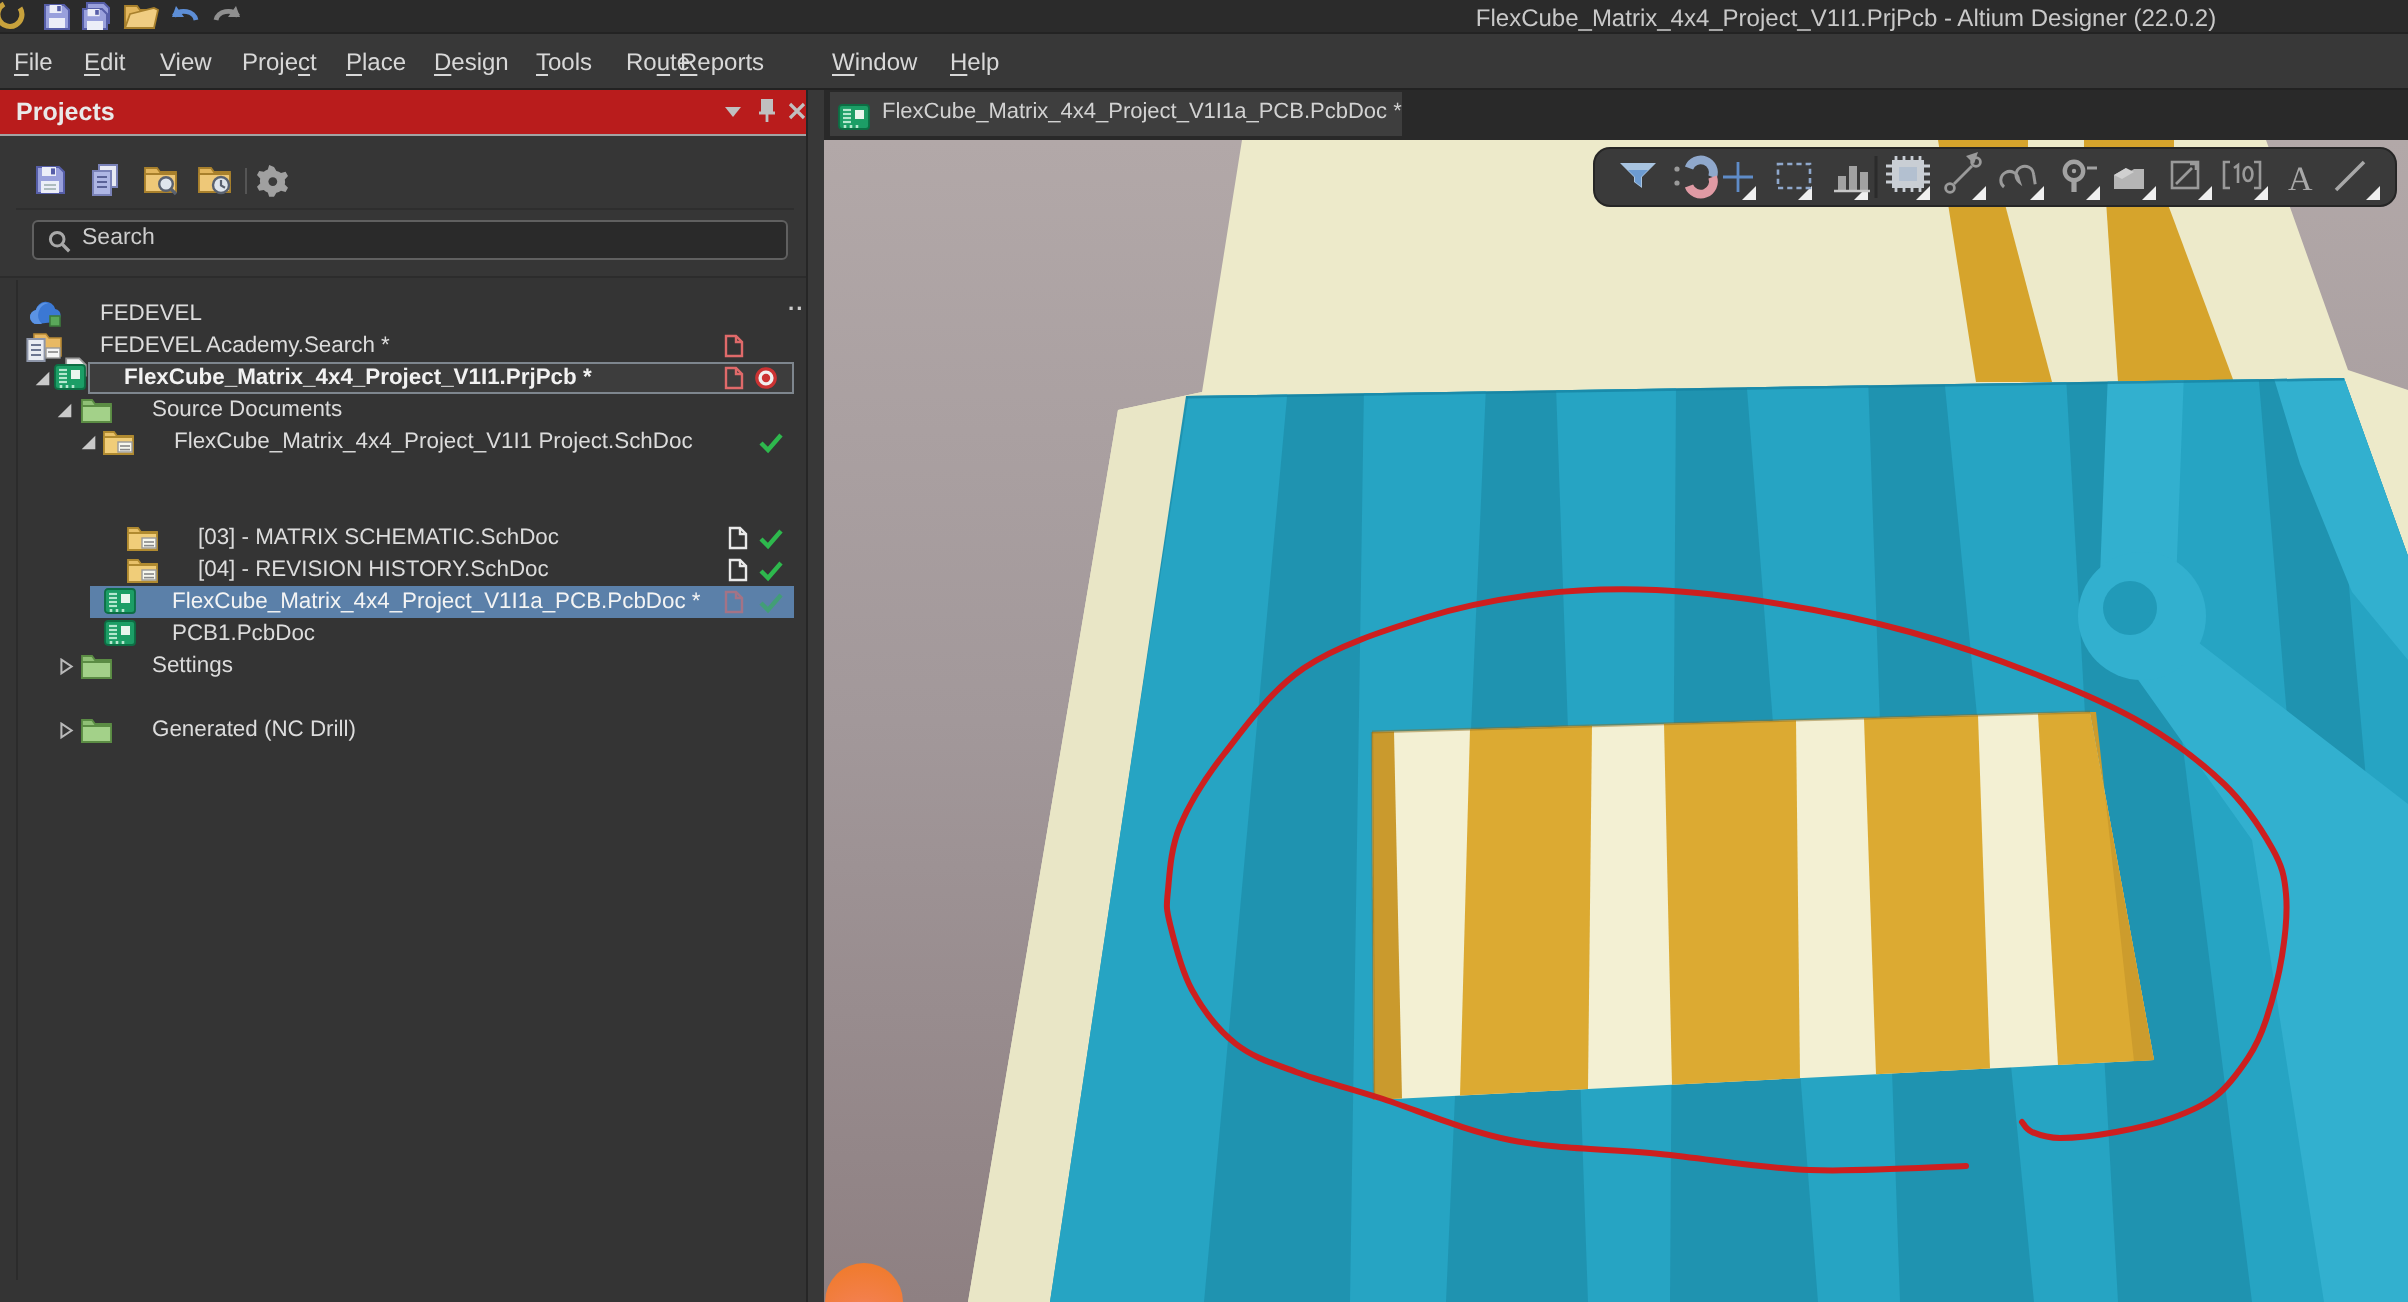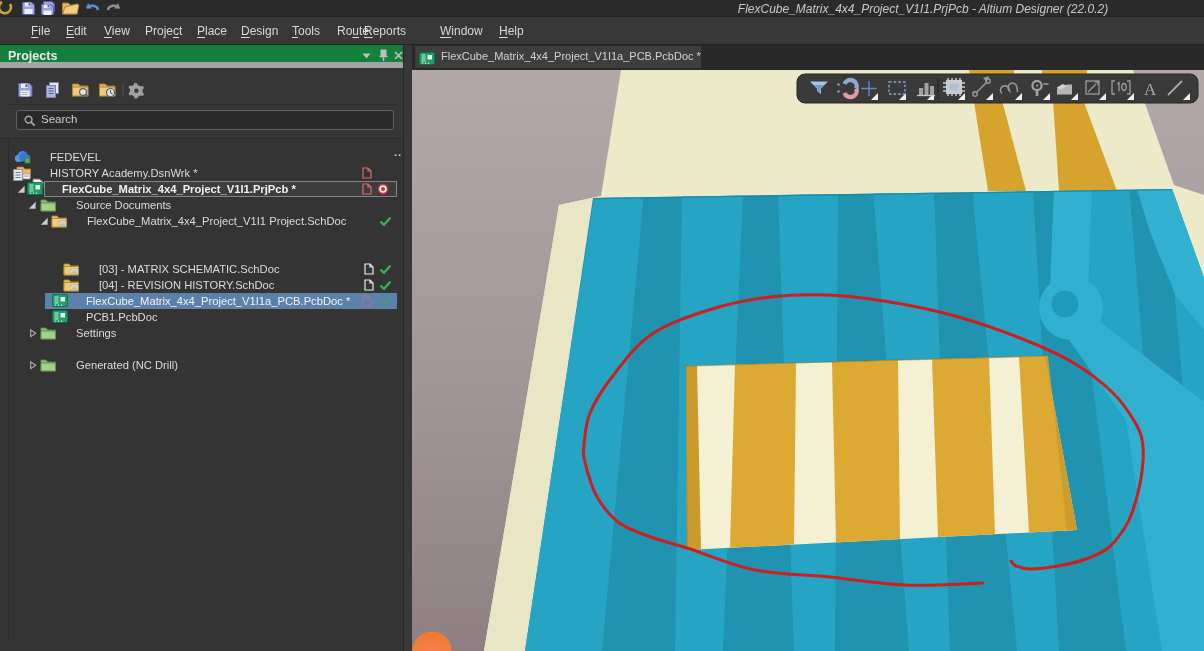--- a/index.html
+++ b/index.html
@@ -1,24 +1,24 @@
 <!DOCTYPE html>
 <html><head>
 <meta charset="utf-8">
 <style>
   html,body{margin:0;padding:0;width:1204px;height:651px;overflow:hidden;
     background:#2c2c2c;font-family:"Liberation Sans",sans-serif;}
   .abs{position:absolute;}
-  #titlebar{left:0;top:0;width:1204px;height:16px;background:#2b2b2b;font-style:italic;}
+  #titlebar{left:0;top:0;width:1204px;height:16px;background:#2b2b2b;}
   #titletext{left:718px;top:2px;width:410px;text-align:center;font-size:12px;color:#c9c9c9;}
   #menubar{left:0;top:16px;width:1204px;height:29px;background:#383838;border-top:1px solid #232323;box-sizing:border-box;}
-  .mi{position:absolute;top:7px;font-size:12px;color:#d8d8d8;margin-left:24px;}
+  .mi{position:absolute;top:7px;font-size:12px;color:#d8d8d8;}
   .mi u{text-decoration:underline;text-underline-offset:2px;}
   #leftpanel{left:0;top:45px;width:403px;height:606px;background:#363636;}
-  #phead{left:0;top:0;width:403px;height:23px;background:#15803d;border-bottom:6px solid #a3a3a3;box-sizing:border-box;}
+  #phead{left:0;top:0;width:403px;height:23px;background:#b91c1c;border-bottom:1px solid #a3a3a3;box-sizing:border-box;}
   #ptitle{left:8px;top:4px;font-size:12.5px;font-weight:bold;color:#e9e9e9;}
   #ptool{left:0;top:23px;width:403px;height:70px;}
   #searchbox{left:16px;top:65px;width:378px;height:20px;background:#2a2a2a;border:1px solid #606060;border-radius:3px;box-sizing:border-box;}
   #searchtxt{left:41px;top:68px;font-size:11.5px;color:#cccccc;}
   #tree{left:0;top:93px;width:403px;height:513px;background:#343434;border-top:1px solid #2c2c2c;box-sizing:border-box;}
   .row{position:absolute;height:16px;width:403px;}
   .rt{position:absolute;top:2px;font-size:11.2px;color:#dcdcdc;white-space:nowrap;padding-left:16px;}
   #splitter{left:403px;top:45px;width:9px;height:606px;background:#383838;border-left:1px solid #262626;box-sizing:border-box;}
   #tabbar{left:412px;top:45px;width:792px;height:25px;background:#292929;}
   #tab1{left:3px;top:1px;width:286px;height:22px;background:#3e3e3e;}
@@ -200,21 +200,21 @@
     <div class="row" style="top:26px">
       <svg class="abs" style="left:13px;top:1px" width="18" height="15" viewBox="0 0 18 15">
         <path d="M4,1 h6 l1.5,2 h6 v9 h-13.5 Z" fill="#e8b964" stroke="#b98a34" stroke-width="0.8"></path>
         <rect x="0.7" y="3.5" width="8.6" height="11" fill="#e9ecf2" stroke="#8d95a8" stroke-width="1"></rect>
         <line x1="2.5" y1="6.5" x2="7.5" y2="6.5" stroke="#6b7590" stroke-width="1"></line>
         <line x1="2.5" y1="9" x2="7.5" y2="9" stroke="#6b7590" stroke-width="1"></line>
         <line x1="2.5" y1="11.5" x2="7.5" y2="11.5" stroke="#6b7590" stroke-width="1"></line>
         <rect x="10" y="8" width="7" height="5" fill="#f5f5f5" stroke="#9a9a9a" stroke-width="0.7"></rect>
         <line x1="11" y1="10" x2="16" y2="10" stroke="#888" stroke-width="0.8"></line>
       </svg>
-      <div class="rt" style="left:34px">HISTORY Academy.DsnWrk *</div>
+      <div class="rt" style="left:34px">FEDEVEL Academy.Search *</div>
       <svg class="abs" style="left:362px;top:2px" width="10" height="12">
           <use href="#redDoc"></use>
         </svg>
     </div>
     <div class="row" style="top:42px">
       <div class="abs" style="left:44px;top:0px;width:353px;height:16px;background:#3d3d3d;border:1px solid #7e868e;box-sizing:border-box"></div>
       <svg class="abs" style="left:17px;top:4px" width="8.5" height="8.5" viewBox="0 0 10 10">
           <use href="#arrowE"></use>
         </svg>
       <svg class="abs" style="left:32px;top:-3px" width="12" height="11" viewBox="0 0 11 10">

